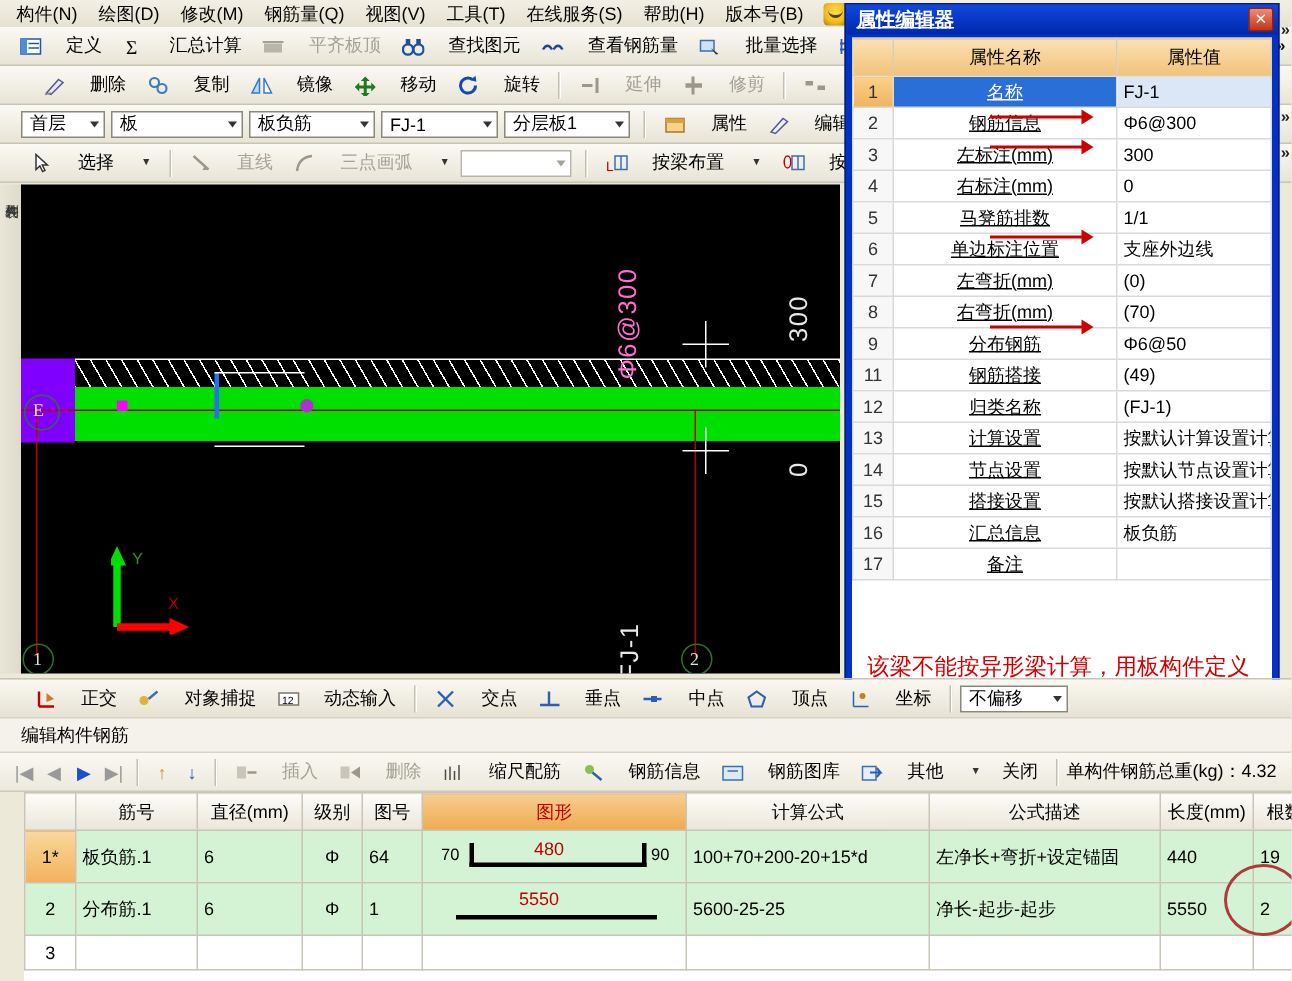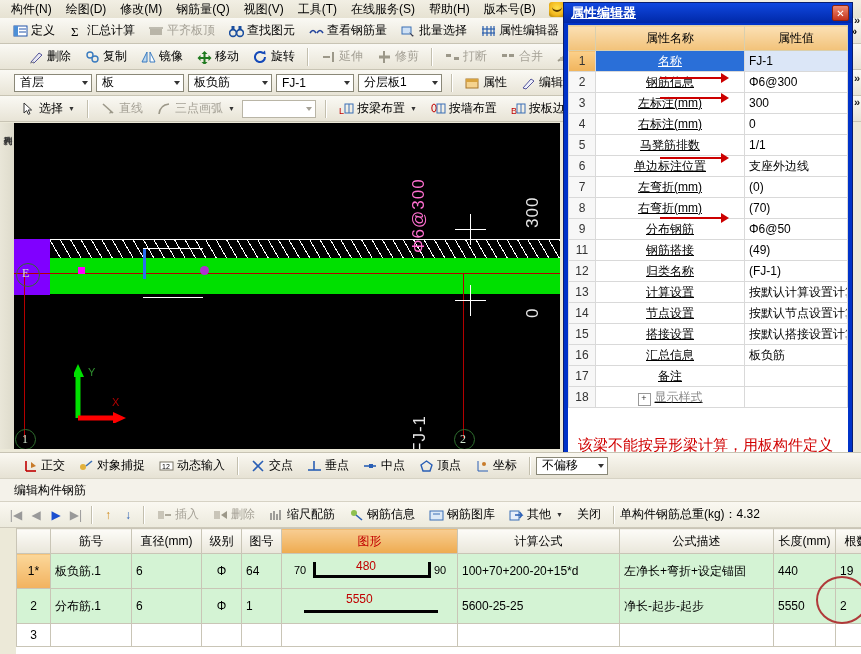--- a/index.html
+++ b/index.html
@@ -25,21 +25,21 @@
     position:absolute;left:0;width:861px;
     background:linear-gradient(#faf9f4,#e8e4d6);
     display:flex;align-items:center;box-sizing:border-box;
     border-bottom:1px solid #c8c4b4;
   }
   #tb1{top:18px;height:26px;padding-left:6px;}
   #tb2{top:44px;height:26px;padding-left:22px;}
   #tb3{top:70px;height:26px;padding-left:14px;}
   #tb4{top:96px;height:26px;padding-left:14px;}
 
-  .tbtn{display:flex;align-items:center;gap:3px;padding:2px 6px;white-space:nowrap;
+  .tbtn{display:flex;align-items:center;gap:16px;padding:2px 6px;white-space:nowrap;
         font-size:12px;border:1px solid transparent;border-radius:2px;}
   .tbtn.dis{color:#a5a196;}
   .sep{width:1px;height:18px;background:#c3bfae;margin:0 5px;border-right:1px solid #fff;}
   .caret{font-size:7px;margin-left:2px;color:#333;}
   .chev{margin-left:auto;margin-right:4px;font-weight:bold;font-size:11px;}
 
   
   .ico{width:15px;height:14px;display:inline-block;position:relative;flex:0 0 auto;}
   .ico svg{display:block;}
 
@@ -309,21 +309,21 @@
         <svg width="15" height="14">
           <path d="M1 11 L12 3" stroke="#9c9889" stroke-width="2"></path>
           <rect x="3" y="7" width="9" height="4" fill="#b6b2a4"></rect>
         </svg>
       </span>
     <span>分割</span>
   </div>
 </div>
 
 <div class="tbrow" id="tb3">
-  <div class="combo" style="width:78px">
+  <div class="combo" style="width:56px">
     <span>首层</span>
     <i class="arr"></i>
   </div>
   <div class="combo" style="width:88px">
     <span>板</span>
     <i class="arr"></i>
   </div>
   <div class="combo" style="width:84px">
     <span>板负筋</span>
     <i class="arr"></i>
@@ -572,25 +572,20 @@
             <td class="vl">按默认搭接设置计算</td>
           </tr>
           <tr>
             <td class="idx">16</td>
             <td class="nm">汇总信息</td>
             <td class="vl">板负筋</td>
           </tr>
           <tr>
             <td class="idx">17</td>
             <td class="nm">备注</td>
-            <td class="vl"></td>
-          </tr>
-          <tr>
-            <td class="idx">18</td>
-            <td class="nm"><span class="plusbox">+</span><span style="color: rgb(138, 138, 138);">显示样式</span></td>
             <td class="vl"></td>
           </tr>
         </tbody>
     </table>
     <div class="note">该梁不能按异形梁计算，用板构件定义画比较合适，钢筋都会跟踪计算</div>
   <div class="arrowmark" style="left: 92px; top: 52px; width: 62px;"></div>
       <div class="arrowmark" style="left: 92px; top: 72px; width: 62px;"></div>
       <div class="arrowmark" style="left: 92px; top: 132px; width: 62px;"></div>
       <div class="arrowmark" style="left: 92px; top: 192px; width: 62px;"></div>
     </div>

